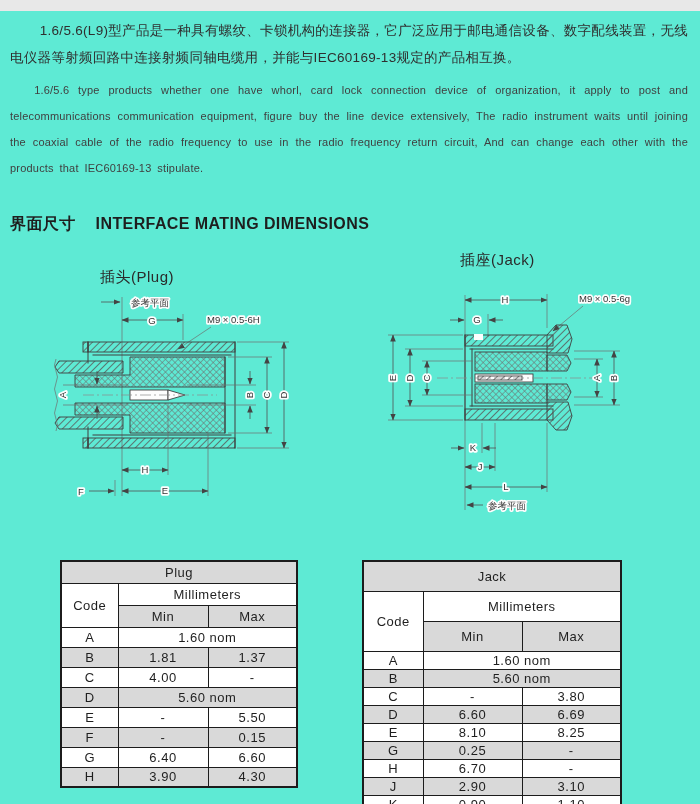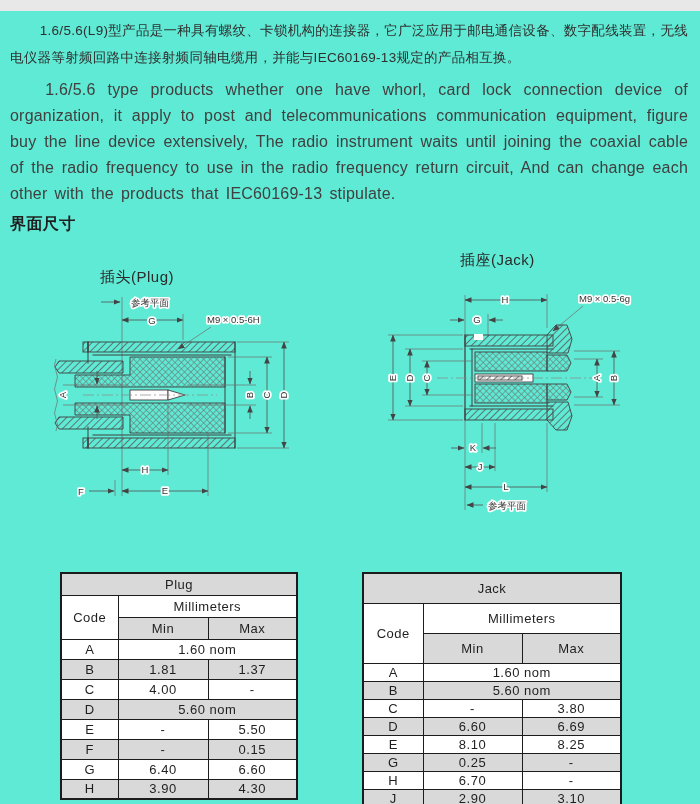--- a/index.html
+++ b/index.html
@@ -13,21 +13,21 @@
     color: #333;
     overflow: hidden;
   }
   .text-block { height: 196px; overflow: hidden; padding: 6px 12px 0 10px; }
   .para-zh {
     font-size: 13.5px; line-height: 27px; color: #2f2f2f;
     text-indent: 2.2em; letter-spacing: 0.3px; text-align: justify;
   }
   .para-en {
     margin-top: 6px;
-    font-size: 16px; line-height: 26px; color: #404040;
+    font-size: 11px; line-height: 26px; color: #404040;
     text-indent: 2.2em; letter-spacing: 0.2px; word-spacing: 2.5px;
     text-align: justify;
   }
   .section-heading {
     height: 34px; padding-left: 10px;
     font-size: 16px; font-weight: bold; color: #1e1e1e;
     letter-spacing: 0.4px; display: flex; align-items: center; gap: 20px;
   }
   .drawings { position: relative; height: 306px; }
   .fig-label { position: absolute; font-size: 15px; color: #2a2a2a; letter-spacing: 0.5px; }
@@ -47,21 +47,21 @@
   .white{ fill: #fdfdfd; stroke: none; }
   text.lbl, text.cjk {
     font-family: "Liberation Sans", "DejaVu Sans", sans-serif;
     font-size: 9.5px; fill: #333;
     paint-order: stroke; stroke: #fdfdfd; stroke-width: 3.5px; stroke-linejoin: round;
   }
 
   
   .tables { position: relative; height: 268px; }
   table.spec {
-    position: absolute; top: 25px;
+    position: absolute; top: 13px;
     border-collapse: collapse;
     border: 2px solid #1c1c1c;
     font-size: 13px; color: #1f1f1f;
     table-layout: fixed;
     background: #fff;
   }
   table.spec td {
     border: 1px solid #1c1c1c;
     text-align: center; vertical-align: middle;
     padding: 0 2px;
@@ -81,20 +81,21 @@
 
 <div class="page">
 
   <div class="text-block">
     <p class="para-zh">1.6/5.6(L9)型产品是一种具有螺纹、卡锁机构的连接器，它广泛应用于邮电通信设备、数字配线装置，无线电仪器等射频回路中连接射频同轴电缆用，并能与IEC60169-13规定的产品相互换。</p>
     <p class="para-en">1.6/5.6 type products whether one have whorl, card lock connection device of organization, it apply to post and telecommunications communication equipment, figure buy the line device extensively, The radio instrument waits until joining the coaxial cable of the radio frequency to use in the radio frequency return circuit, And can change each other with the products that IEC60169-13 stipulate.</p>
   </div>
 
   <div class="section-heading">
     <span>界面尺寸</span>
+    <span>INTERFACE MATING DIMENSIONS</span>
   </div>
 
   <div class="drawings">
     <div class="fig-label plug">插头(Plug)</div>
     <div class="fig-label jack">插座(Jack)</div>
 
     <svg id="plug-svg" class="drawing-svg" width="300" height="258" viewBox="0 0 300 258">
       <defs>
         <marker id="p-me" markerWidth="8" markerHeight="6" refX="6.5" refY="2.8" orient="auto" markerUnits="userSpaceOnUse">
           <path d="M0,0 L7,2.8 L0,5.6 Z" fill="#444"></path>

